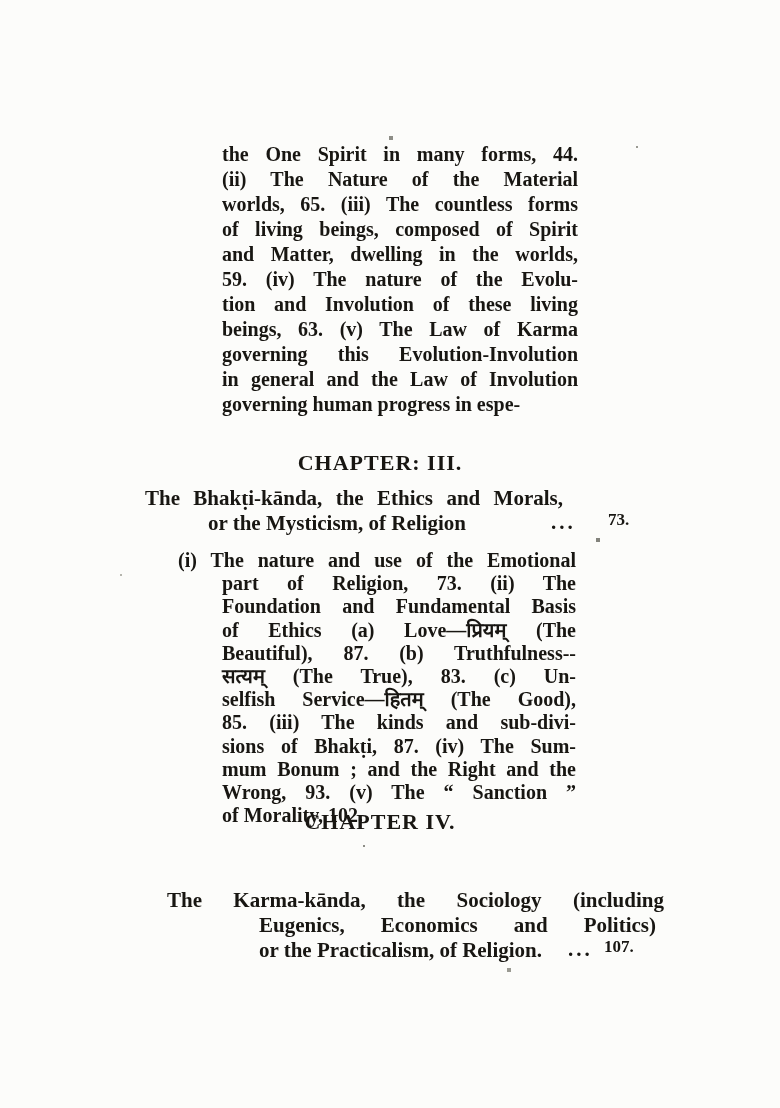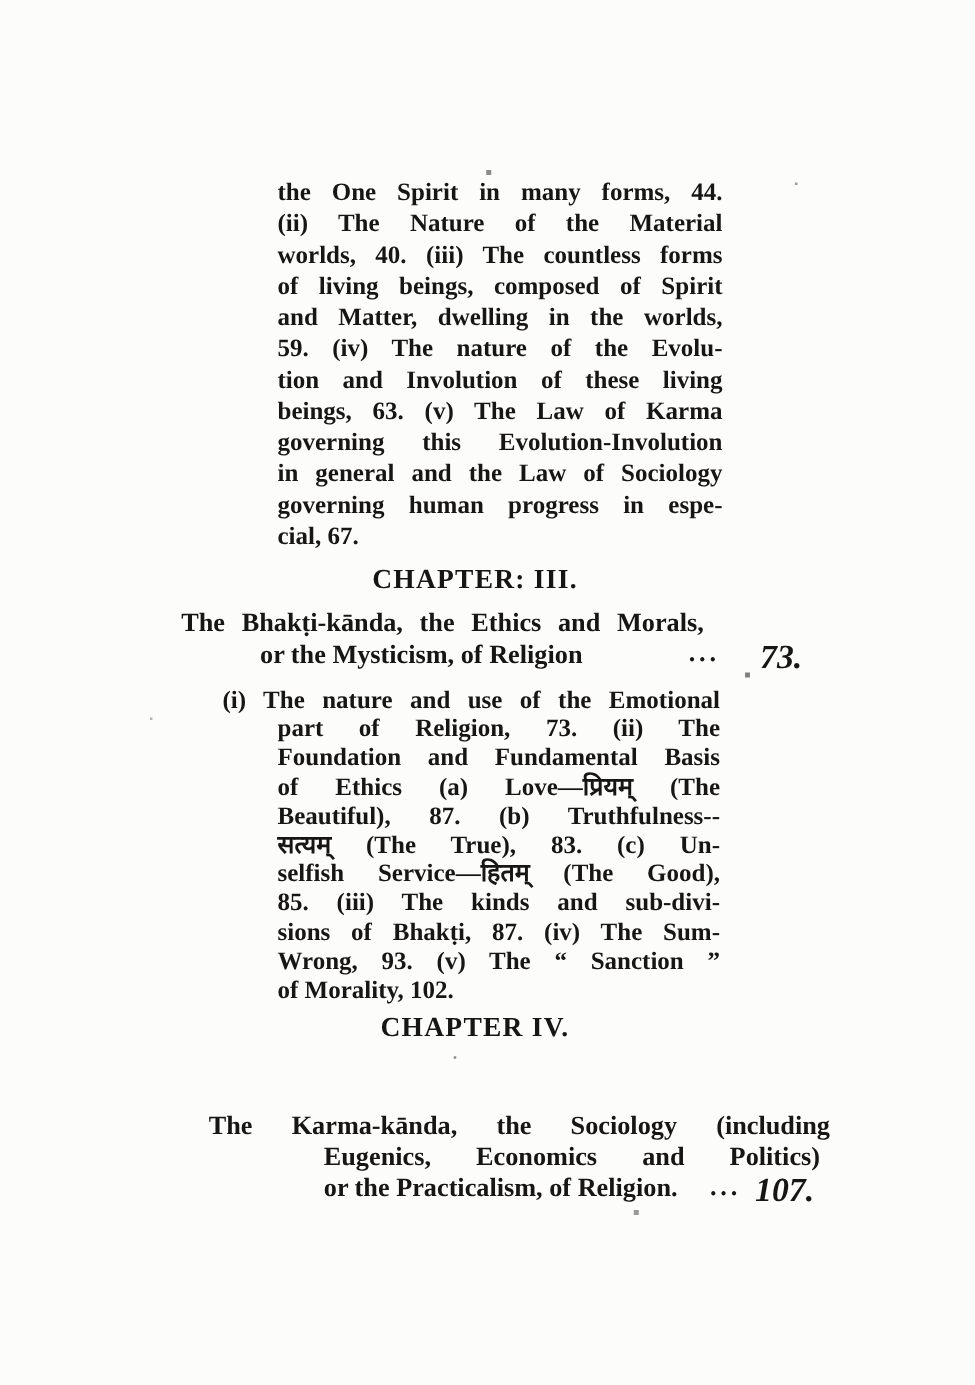--- a/index.html
+++ b/index.html
@@ -68,22 +68,21 @@
   .entry-iv .t3 { margin-left: 92px; }
 
   
   .leader-dots {
     position: absolute;
     font-size: 21px;
     letter-spacing: 3px;
   }
   .page-num {
     position: absolute;
-    font-size: 27px;
-    font-style: italic;
+    font-size: 17px;
   }
   .dots-iii { top: 510px; left: 551px; }
   .num-iii  { top: 510px; left: 608px; }
   .dots-iv  { top: 937px; left: 568px; }
   .num-iv   { top: 937px; left: 604px; }
 
   
   .para-sub {
     position: absolute;
     top: 549px;
@@ -118,30 +117,29 @@
 </head>
 <body>
 
 <div class="scan-page">
 
   <div class="specks"></div>
 
   <div class="para-cont">
       <span class="line">the One Spirit in many forms, 44.</span>
       <span class="line">(ii) The Nature of the Material</span>
-      <span class="line">worlds, 40. (iii) The countless forms</span>
+      <span class="line">worlds, 65. (iii) The countless forms</span>
       <span class="line">of living beings, composed of Spirit</span>
       <span class="line">and Matter, dwelling in the worlds,</span>
       <span class="line">59. (iv) The nature of the Evolu-</span>
       <span class="line">tion and Involution of these living</span>
       <span class="line">beings, 63. (v) The Law of Karma</span>
       <span class="line">governing this Evolution-Involution</span>
-      <span class="line">in general and the Law of Sociology</span>
+      <span class="line">in general and the Law of Involution</span>
       <span class="line">governing human progress in espe-</span>
-      <span class="line">cial, 67.</span>
     </div>
 
   <div class="chapter-heading heading-iii">CHAPTER: III.</div>
 
   <div class="entry-title entry-iii">
     <span class="line t1">The Bhakṭi-kānda, the Ethics and Morals,</span>
     <span class="line t2">or the Mysticism, of Religion</span>
   </div>
   <div class="leader-dots dots-iii">...</div>
   <div class="page-num num-iii">73.</div>
@@ -149,20 +147,21 @@
   <div class="para-sub">
       <span class="line">(i) The nature and use of the Emotional</span>
       <span class="line">part of Religion, 73. (ii) The</span>
       <span class="line">Foundation and Fundamental Basis</span>
       <span class="line">of Ethics (a) Love—प्रियम् (The</span>
       <span class="line">Beautiful), 87. (b) Truthfulness--</span>
       <span class="line">सत्यम् (The True), 83. (c) Un-</span>
       <span class="line">selfish Service—हितम् (The Good),</span>
       <span class="line">85. (iii) The kinds and sub-divi-</span>
       <span class="line">sions of Bhakṭi, 87. (iv) The Sum-</span>
+      <span class="line">mum Bonum ; and the Right and the</span>
       <span class="line">Wrong, 93. (v) The “ Sanction ”</span>
       <span class="line">of Morality, 102.</span>
     </div>
 
   <div class="chapter-heading heading-iv">CHAPTER IV.</div>
 
   <div class="entry-title entry-iv">
     <span class="line t1">The Karma-kānda, the Sociology (including</span>
     <span class="line t2">Eugenics, Economics and Politics)</span>
     <span class="line t3">or the Practicalism, of Religion.</span>

